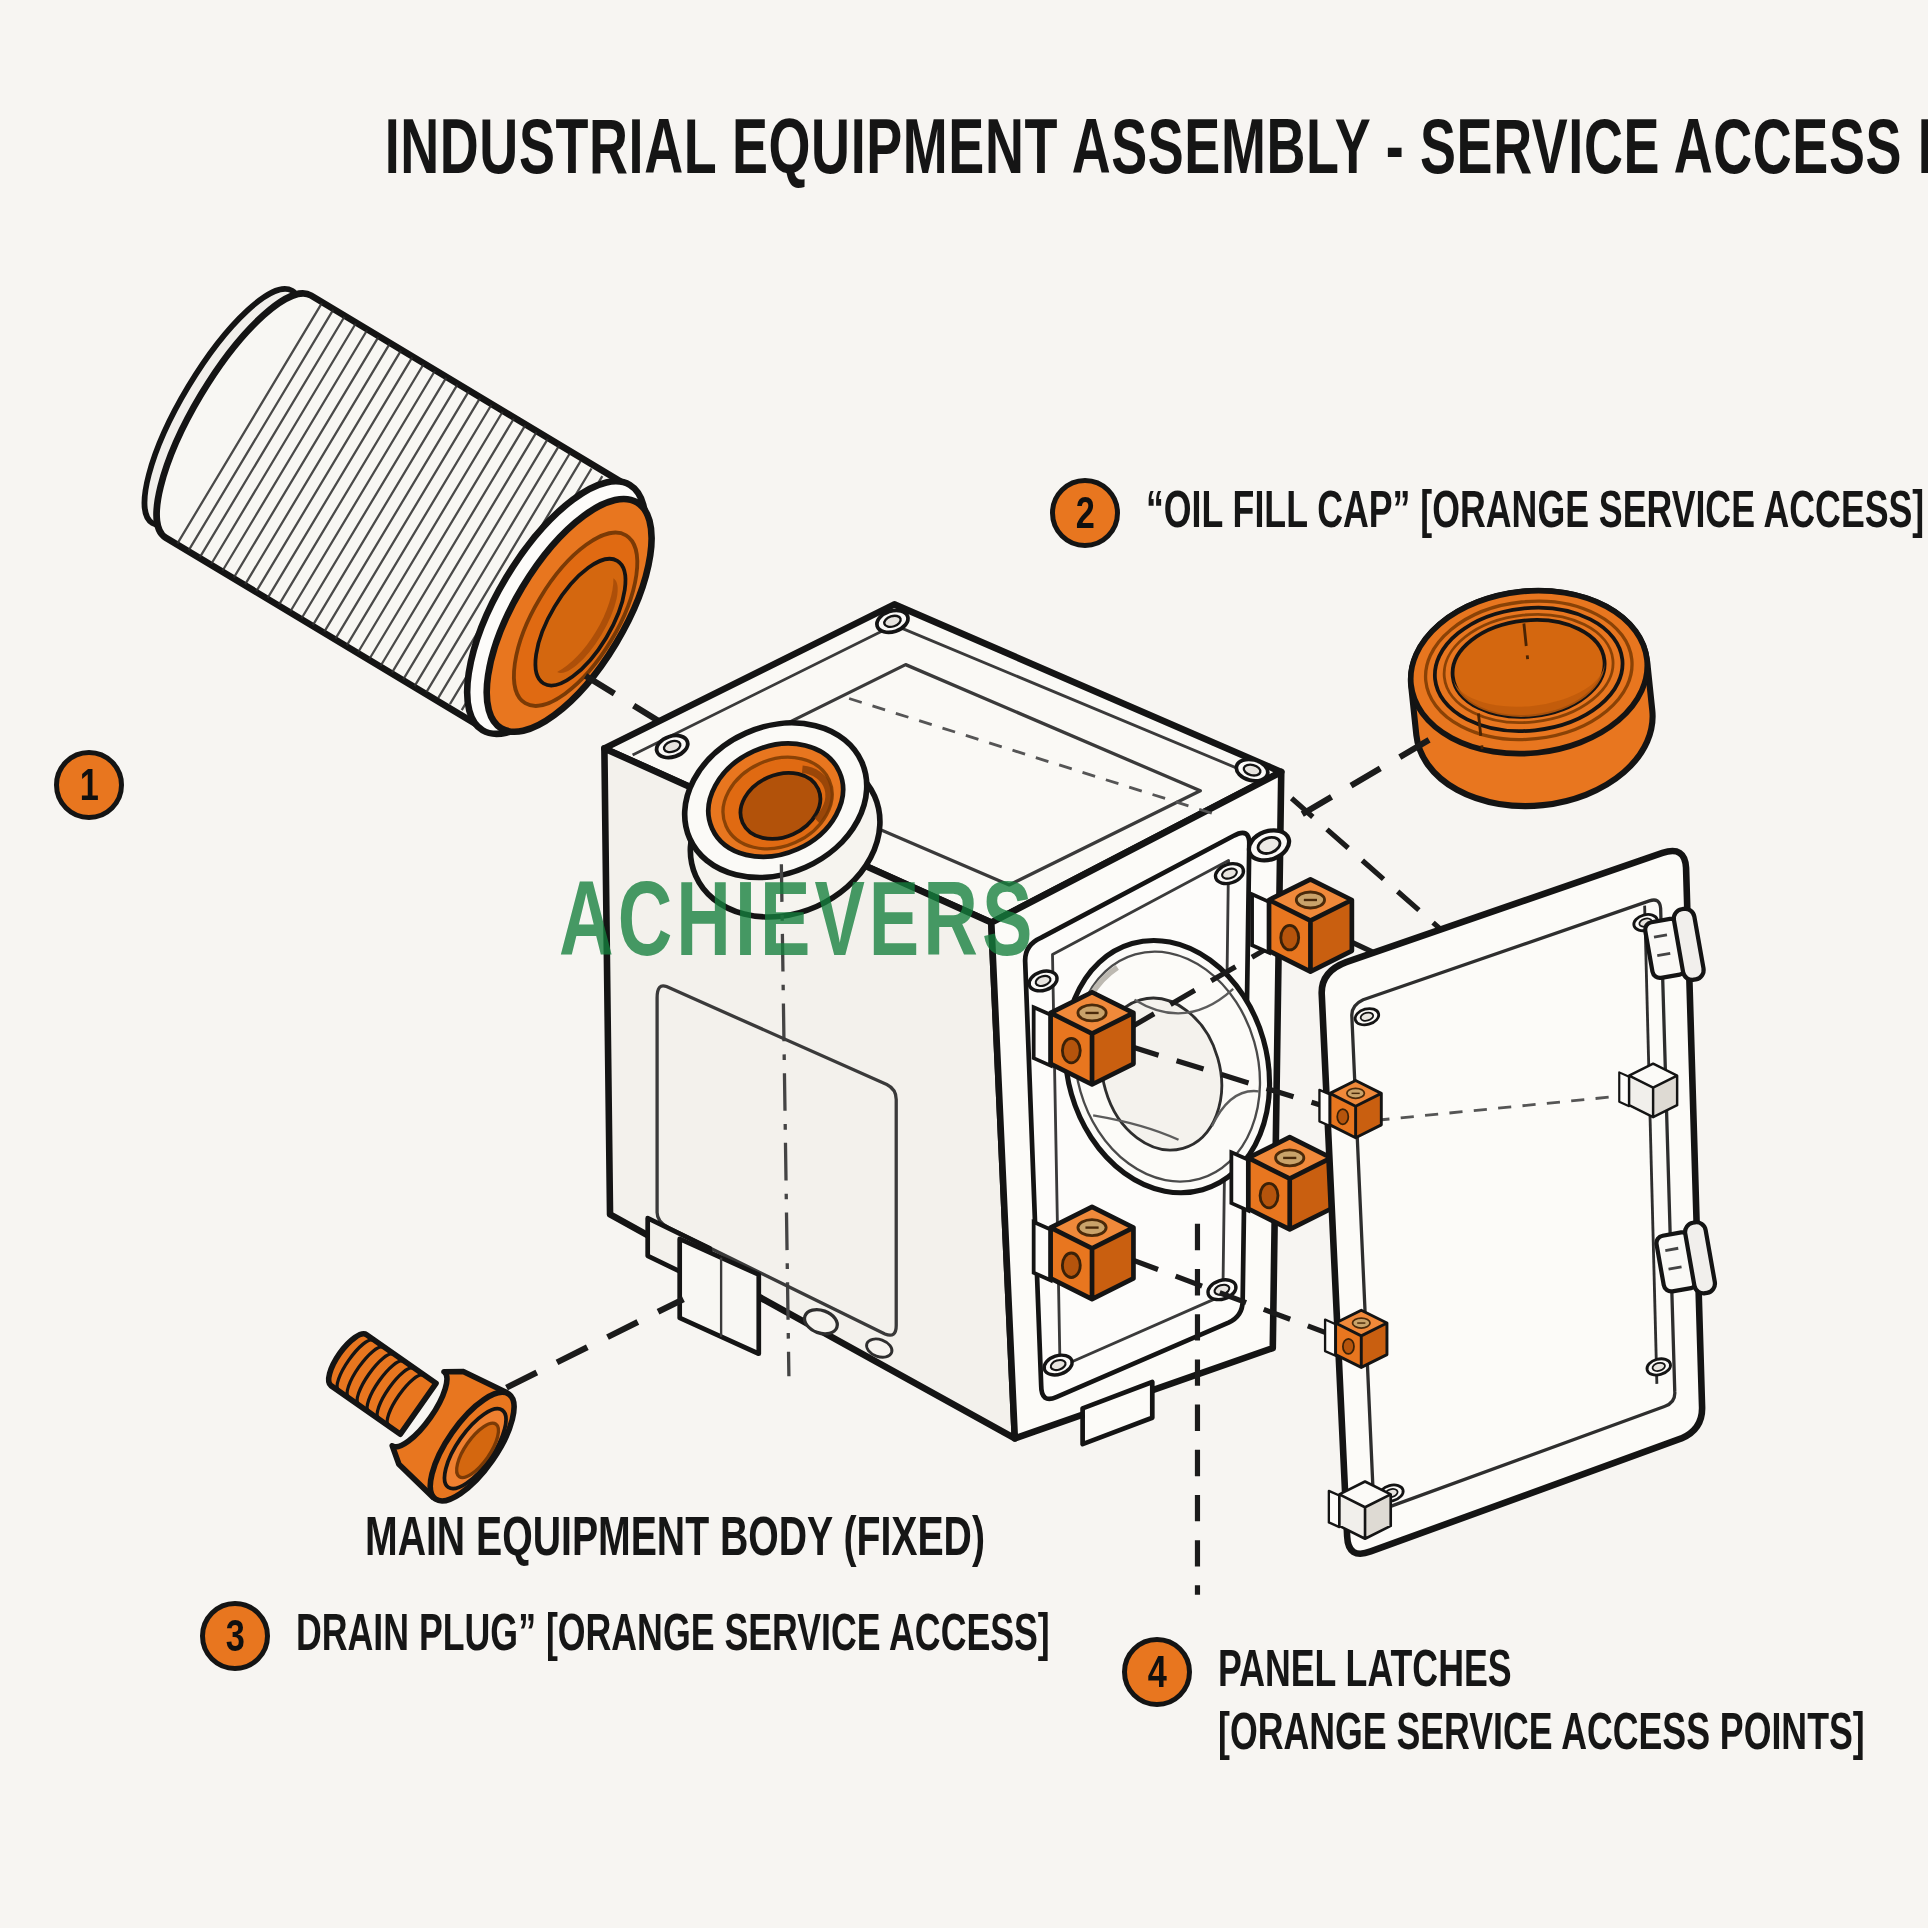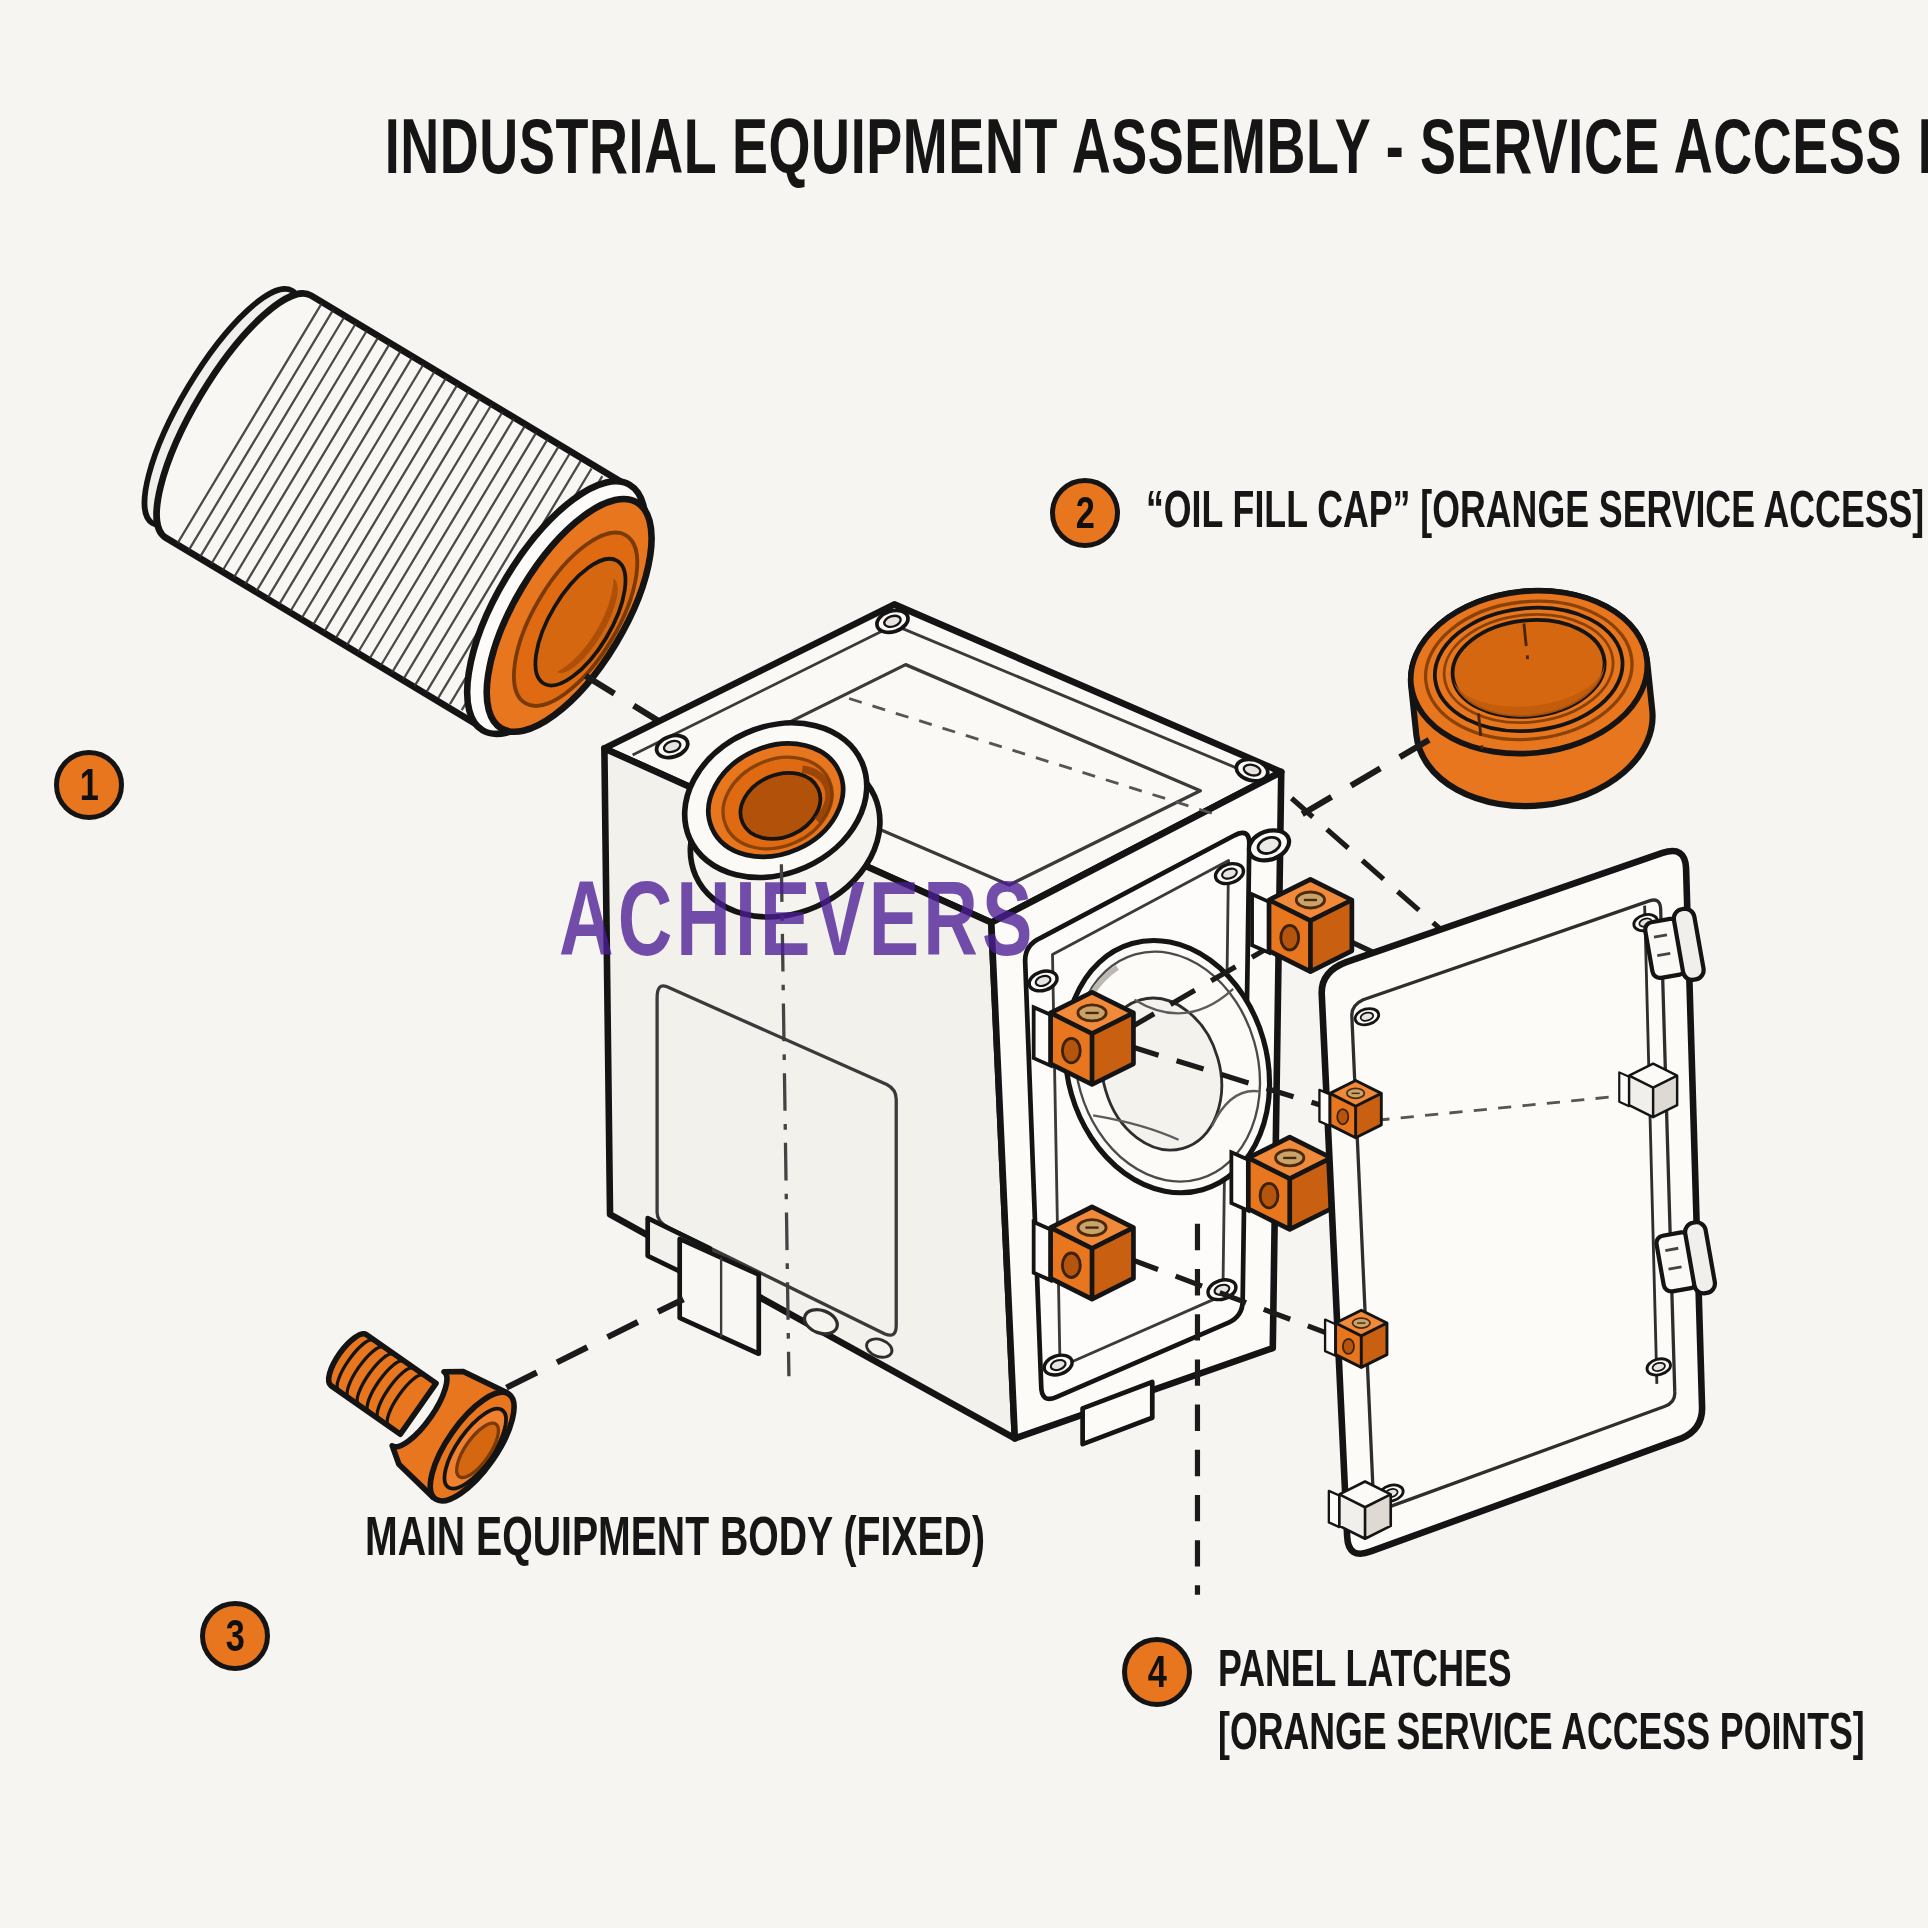--- a/index.html
+++ b/index.html
@@ -21,21 +21,21 @@
     width:70px;height:70px;border-radius:50%;
     background:#e8761f;border:5.6px solid #141414;box-sizing:border-box;
     display:flex;align-items:center;justify-content:center;
     font-size:44px;font-weight:800;color:#101010;flex:0 0 auto;
   }
   .badge .num{display:inline-block;transform:scaleX(0.78);}
   .lines{margin-left:26px;font-size:51px;line-height:63px;color:#161616;}
   .body-label{position:absolute;left:365px;top:1503px;font-size:56px;color:#161616;}
   .watermark{
     position:absolute;left:559px;top:859px;font-size:105px;font-weight:400;
-    color:#4c1d95;opacity:.78;letter-spacing:5.6px;
+    color:#15803d;opacity:.78;letter-spacing:5.6px;
   }
 </style>
 </head>
 <body>
 
 <svg id="scene" viewBox="0 0 2048 2048">
   <defs>
     <g id="latchcube">
       <path d="M -62,-36 L -44,-28 L -44,26 L -62,18 Z" fill="#fdfcfa" stroke="#141414" stroke-width="4"></path>
       <path d="M -44,-30 L 0,-52 L 44,-30 L 0,-8 Z" fill="#f0893a"></path>
@@ -224,20 +224,23 @@
 </div>
 
 <div class="body-label">
   <span class="cond">MAIN EQUIPMENT BODY (FIXED)</span>
 </div>
 
 <div class="callout" style="left:200px;top:1601px;">
   <div class="badge">
       <span class="num">3</span>
     </div>
+  <div class="lines">
+    <div><span class="cond">DRAIN PLUG” [ORANGE SERVICE ACCESS]</span></div>
+  </div>
 </div>
 
 <div class="callout" style="left:1122px;top:1637px;">
   <div class="badge">
       <span class="num">4</span>
     </div>
   <div class="lines">
     <div><span class="cond">PANEL LATCHES</span></div>
     <div><span class="cond">[ORANGE SERVICE ACCESS POINTS]</span></div>
   </div>

